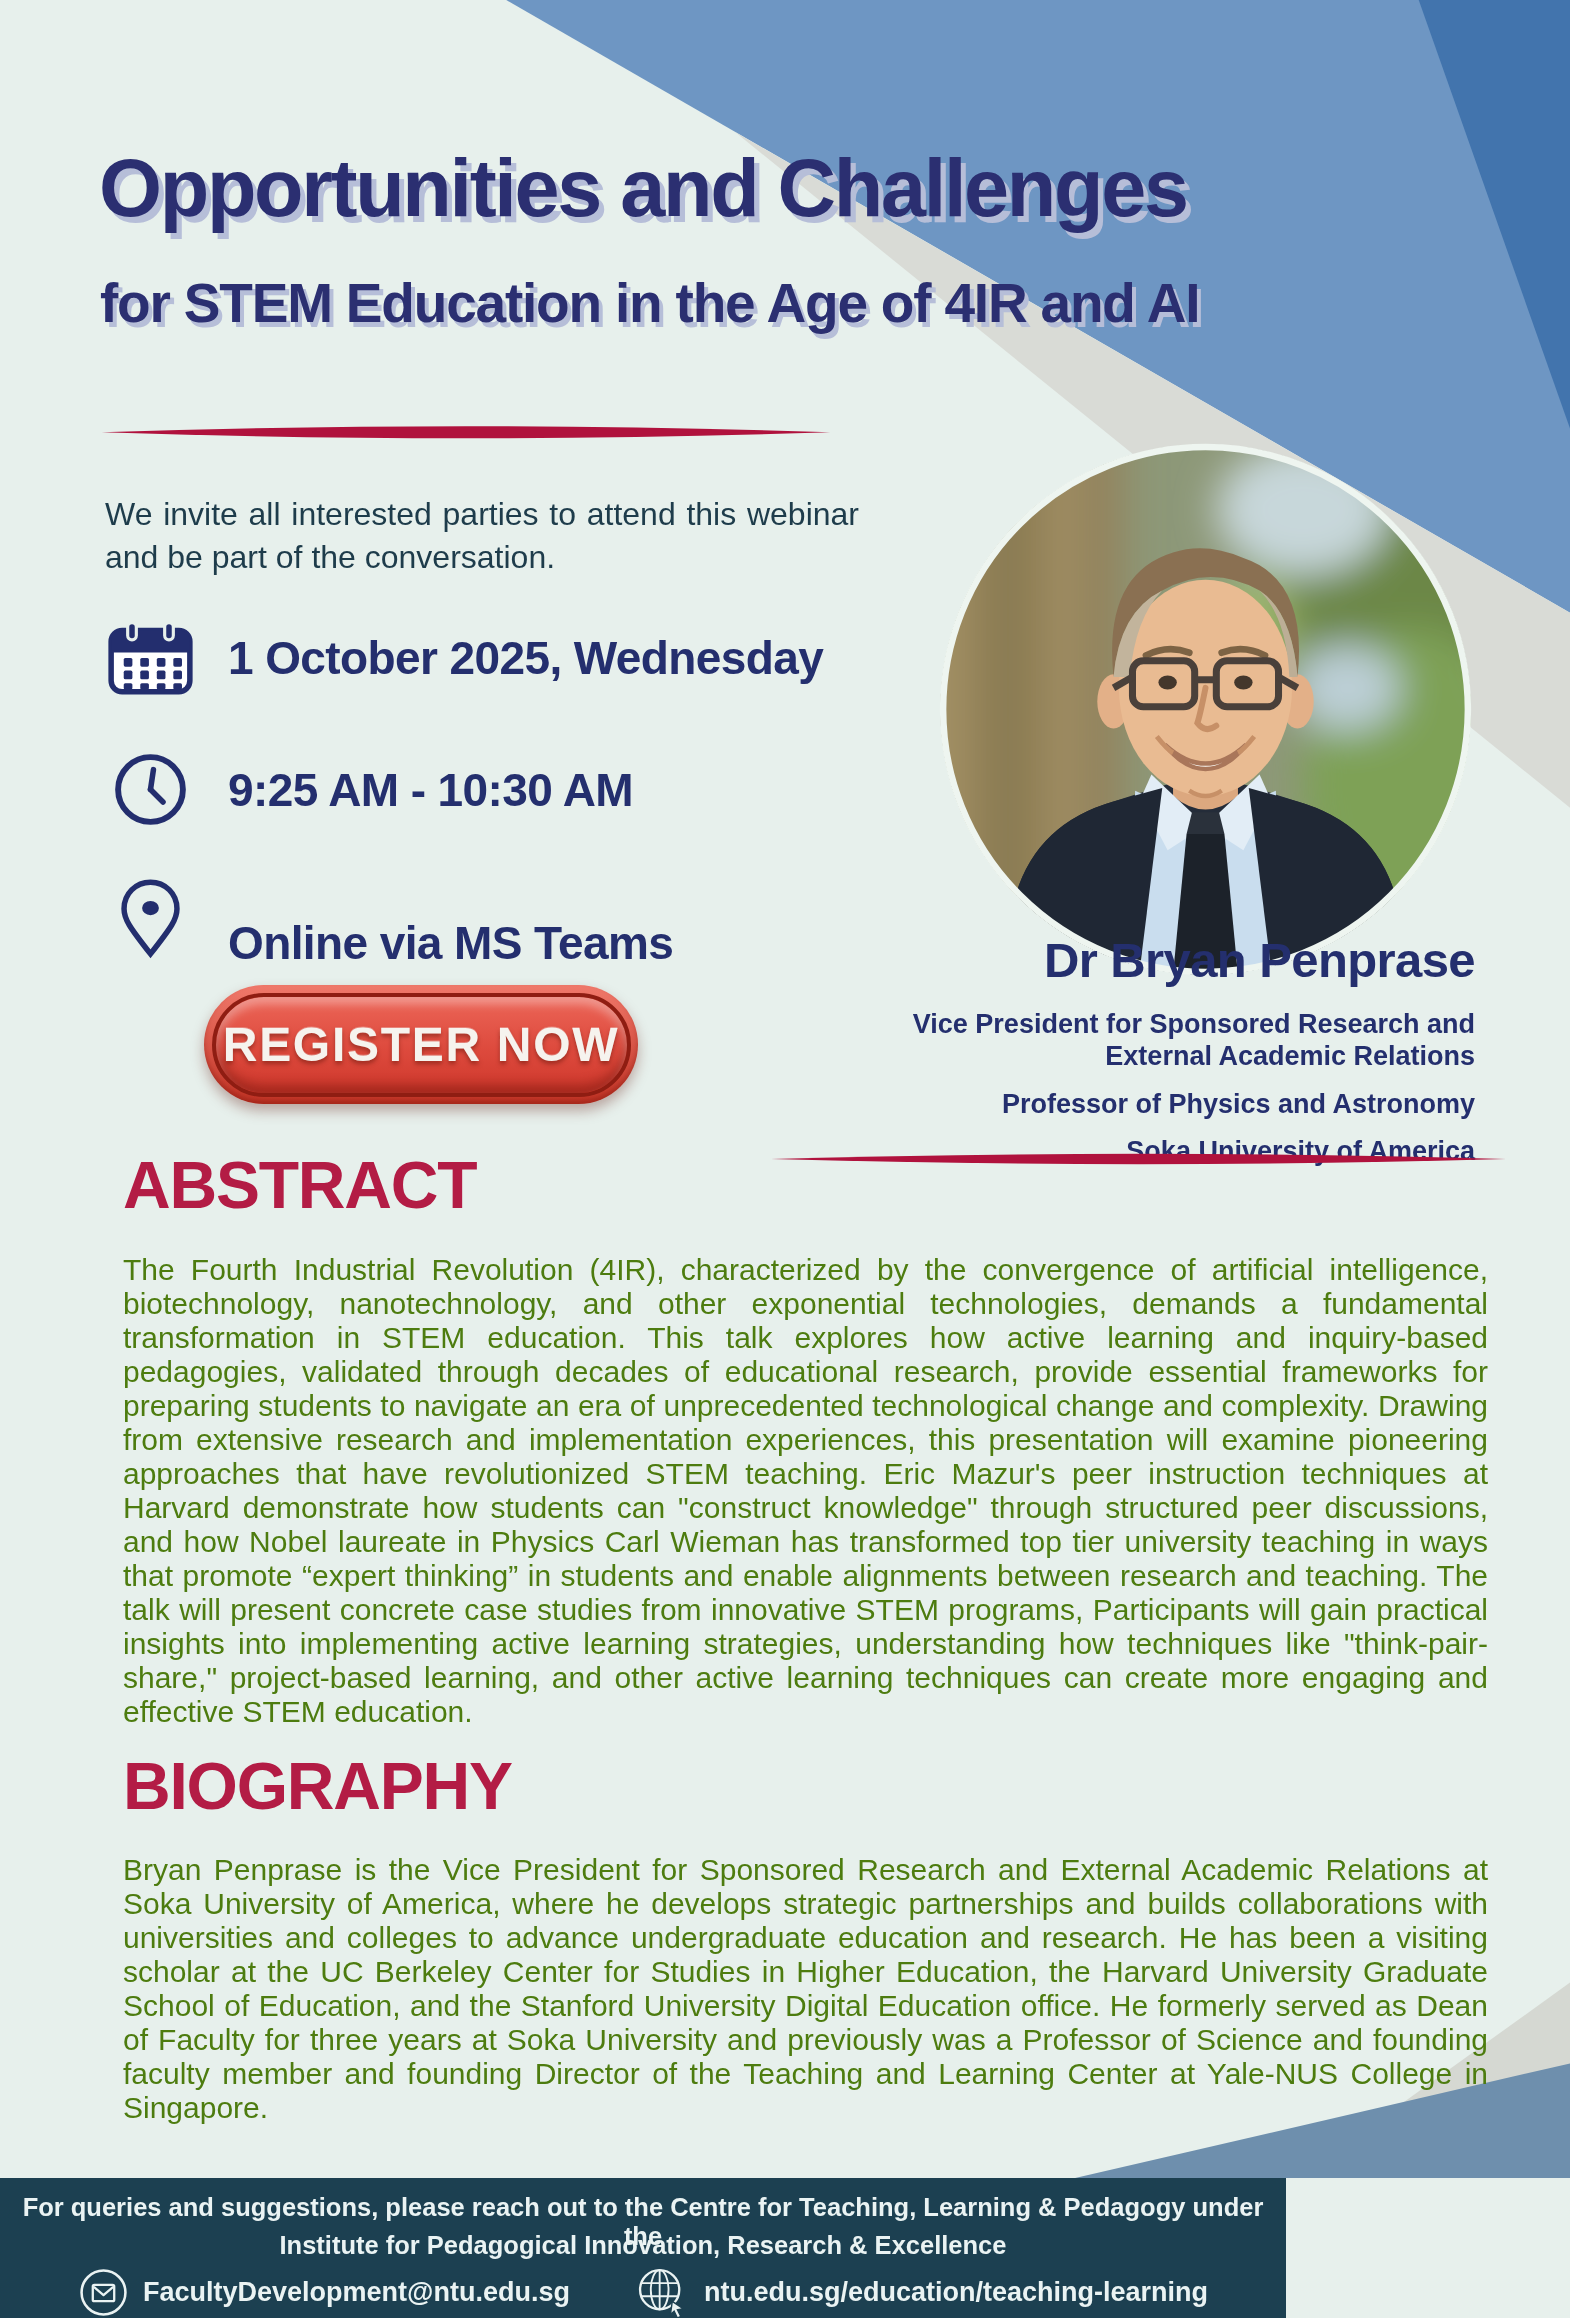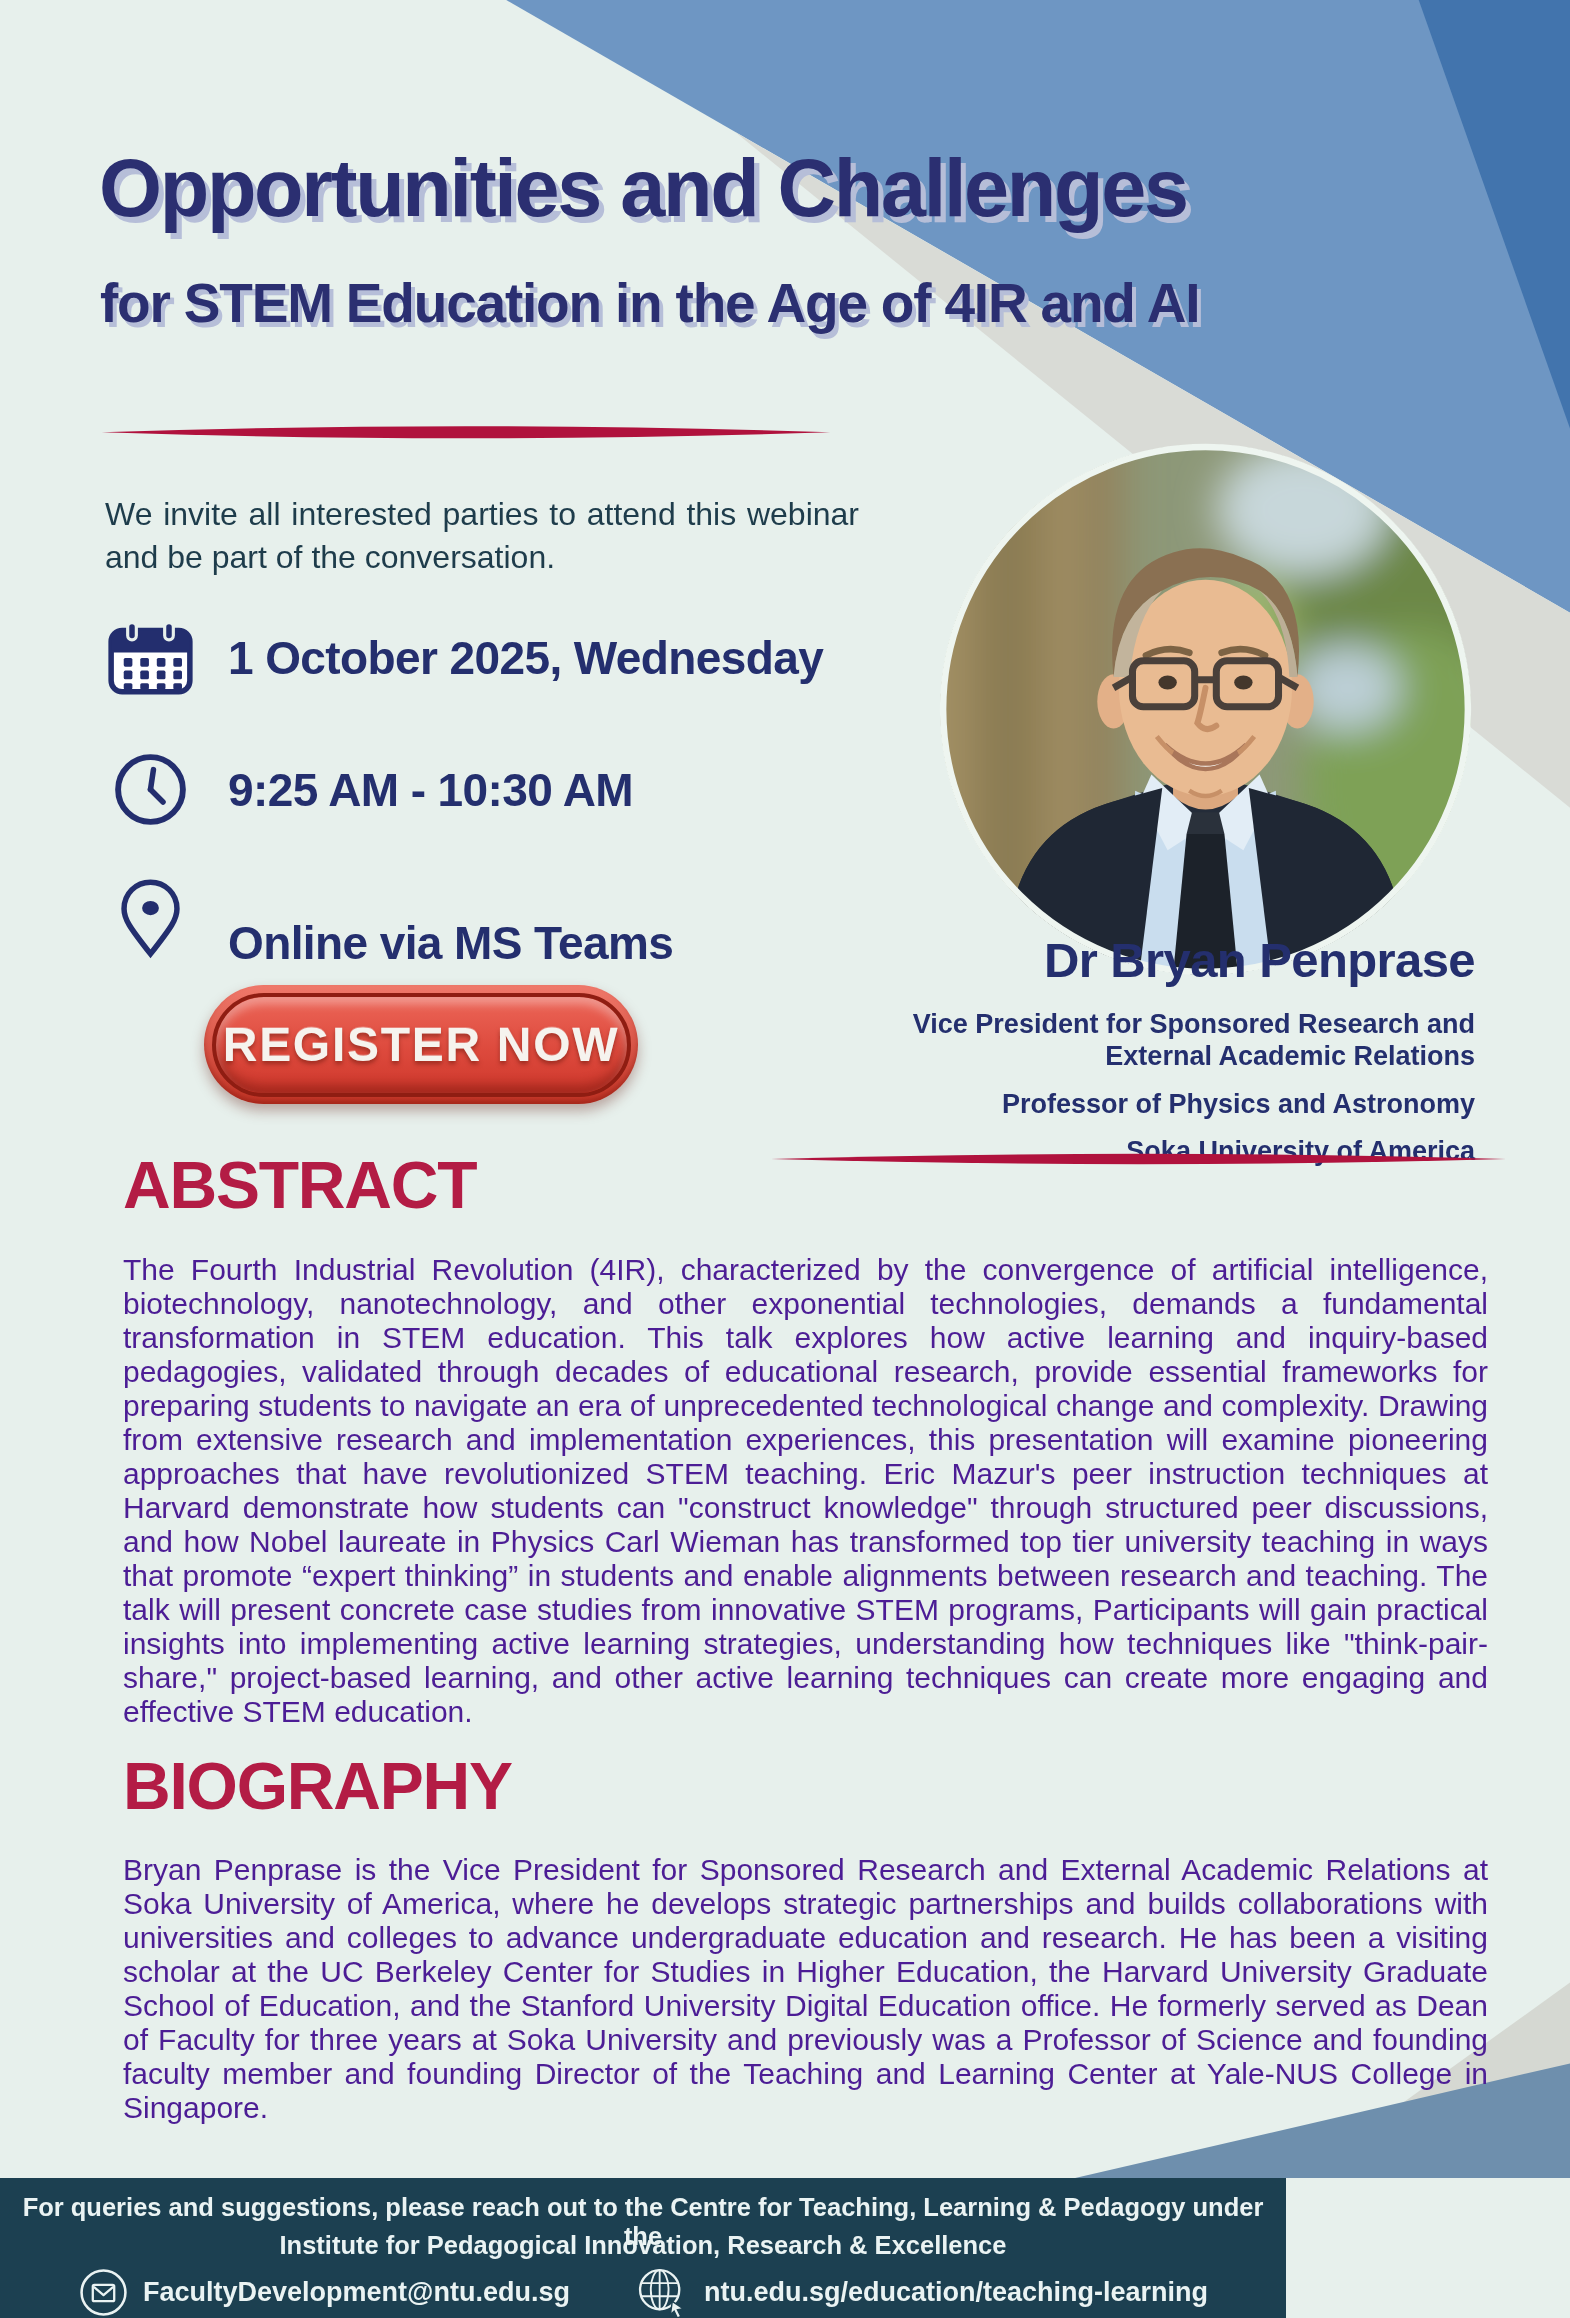--- a/index.html
+++ b/index.html
@@ -64,21 +64,21 @@
   .gap-c{margin-top:15px;}
 
   .section-heading{
     position:absolute;left:123px;font-size:66px;font-weight:bold;
     letter-spacing:-1.2px;color:#b31c45;line-height:1;
   }
   .abstract-heading{top:1152px;}
   .biography-heading{top:1753px;}
   .body-para{
     position:absolute;left:123px;width:1365px;
-    font-size:30px;line-height:34px;color:#4c1d95;text-align:justify;
+    font-size:30px;line-height:34px;color:#4d7c0f;text-align:justify;
   }
   .abstract-body{top:1253px;}
   .biography-body{top:1853px;}
 
   .footer{
     position:absolute;left:0;top:2178px;width:1286px;height:140px;
     background:#1c4051;color:#eaf3f3;font-weight:bold;
   }
   .footer-line{position:absolute;width:100%;text-align:center;font-size:25.5px;letter-spacing:0;}
   .footer-line1{top:15px;}

